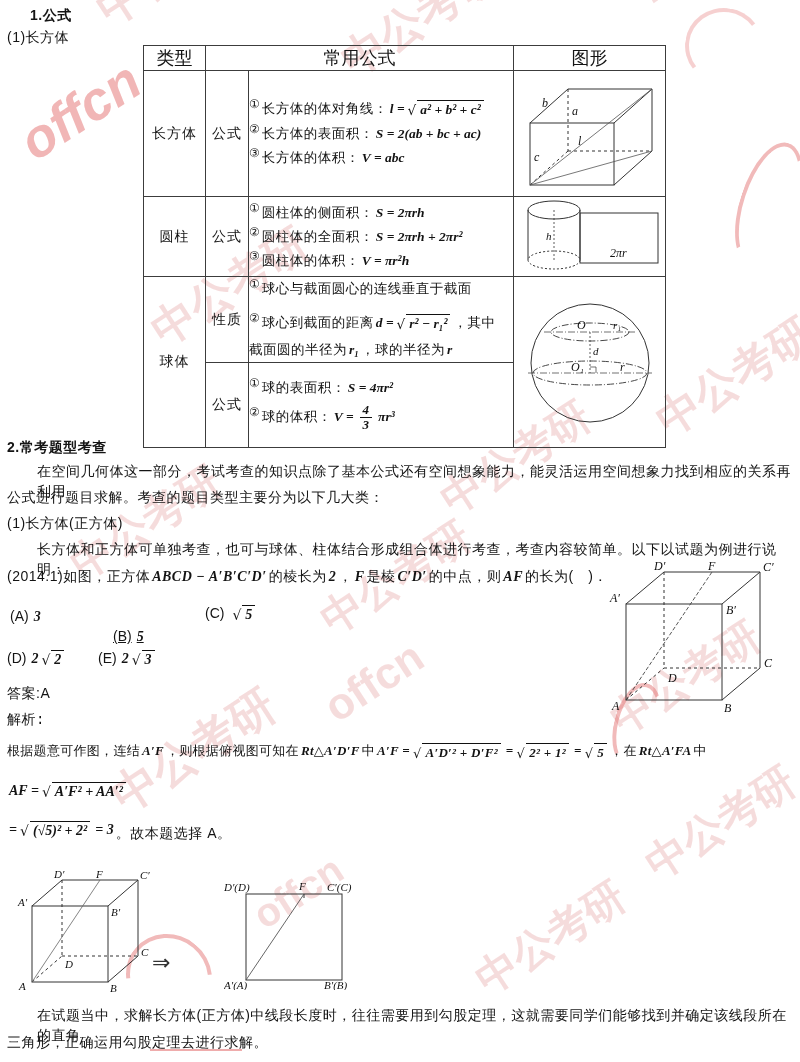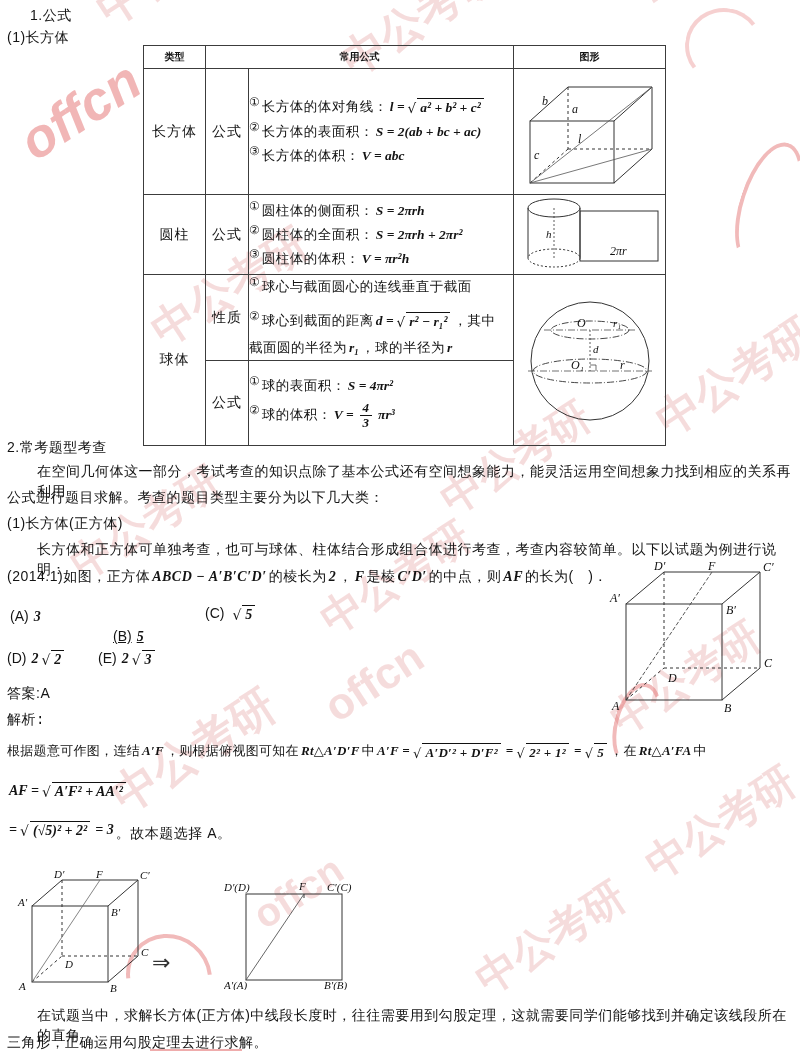--- a/index.html
+++ b/index.html
@@ -4,34 +4,34 @@
 <style>
   html,body{margin:0;padding:0;}
   body{
     width:800px;height:1062px;position:relative;overflow:hidden;
     background:#ffffff;color:#141414;
     font-family:"Liberation Sans","DejaVu Sans",sans-serif;
     font-size:14px;
   }
   .abs{position:absolute;z-index:2;}
   .cjk{letter-spacing:.5px;line-height:1.4;}
-  .hd{font-weight:normal;}
+  .hd{font-weight:bold;}
   
   .mvar{font-family:"Liberation Serif","DejaVu Serif",serif;font-style:italic;font-weight:bold;margin:0 2px;white-space:nowrap;}
   .sqrt{display:inline-block;white-space:nowrap;vertical-align:middle;margin:0 1px;}
   .sqrt::before{content:"√";font-family:"DejaVu Sans",sans-serif;font-style:normal;font-weight:normal;position:relative;top:1px;margin-right:-1px;}
   .rad{display:inline-block;border-top:1.2px solid #111;padding:1px 3px 0 3px;line-height:1.2;}
   .cnum{font-size:12px;position:relative;top:-5px;margin-right:2px;font-style:normal;font-family:"Liberation Sans",sans-serif;font-weight:normal;}
   .frac{display:inline-block;vertical-align:middle;text-align:center;line-height:1.05;margin:0 2px;font-size:13px;}
   .frac span{display:block;padding:0 3px;}
   .frac .fnum{border-bottom:1.2px solid #111;}
   
   table.ftable{border-collapse:collapse;table-layout:fixed;}
   .ftable th,.ftable td{border:1px solid #3c3c3c;padding:0;vertical-align:middle;}
-  .ftable th{font-weight:bold;font-size:10px;height:22px;}
+  .ftable th{font-weight:normal;font-size:18px;height:22px;}
   .typecell{text-align:center;letter-spacing:1px;}
   .fcell{padding:2px 2px 2px 5px;}
   .fline{line-height:24px;white-space:nowrap;font-size:13.5px;}
   .figcell{text-align:center;}
   
   .okey{margin-right:3px;}
   
   .wm{position:absolute;z-index:1;white-space:nowrap;font-weight:bold;transform-origin:left top;pointer-events:none;}
   .wl{color:#f0c6c6;opacity:.6;}
   .ws{color:#e47070;opacity:.5;font-style:italic;}

